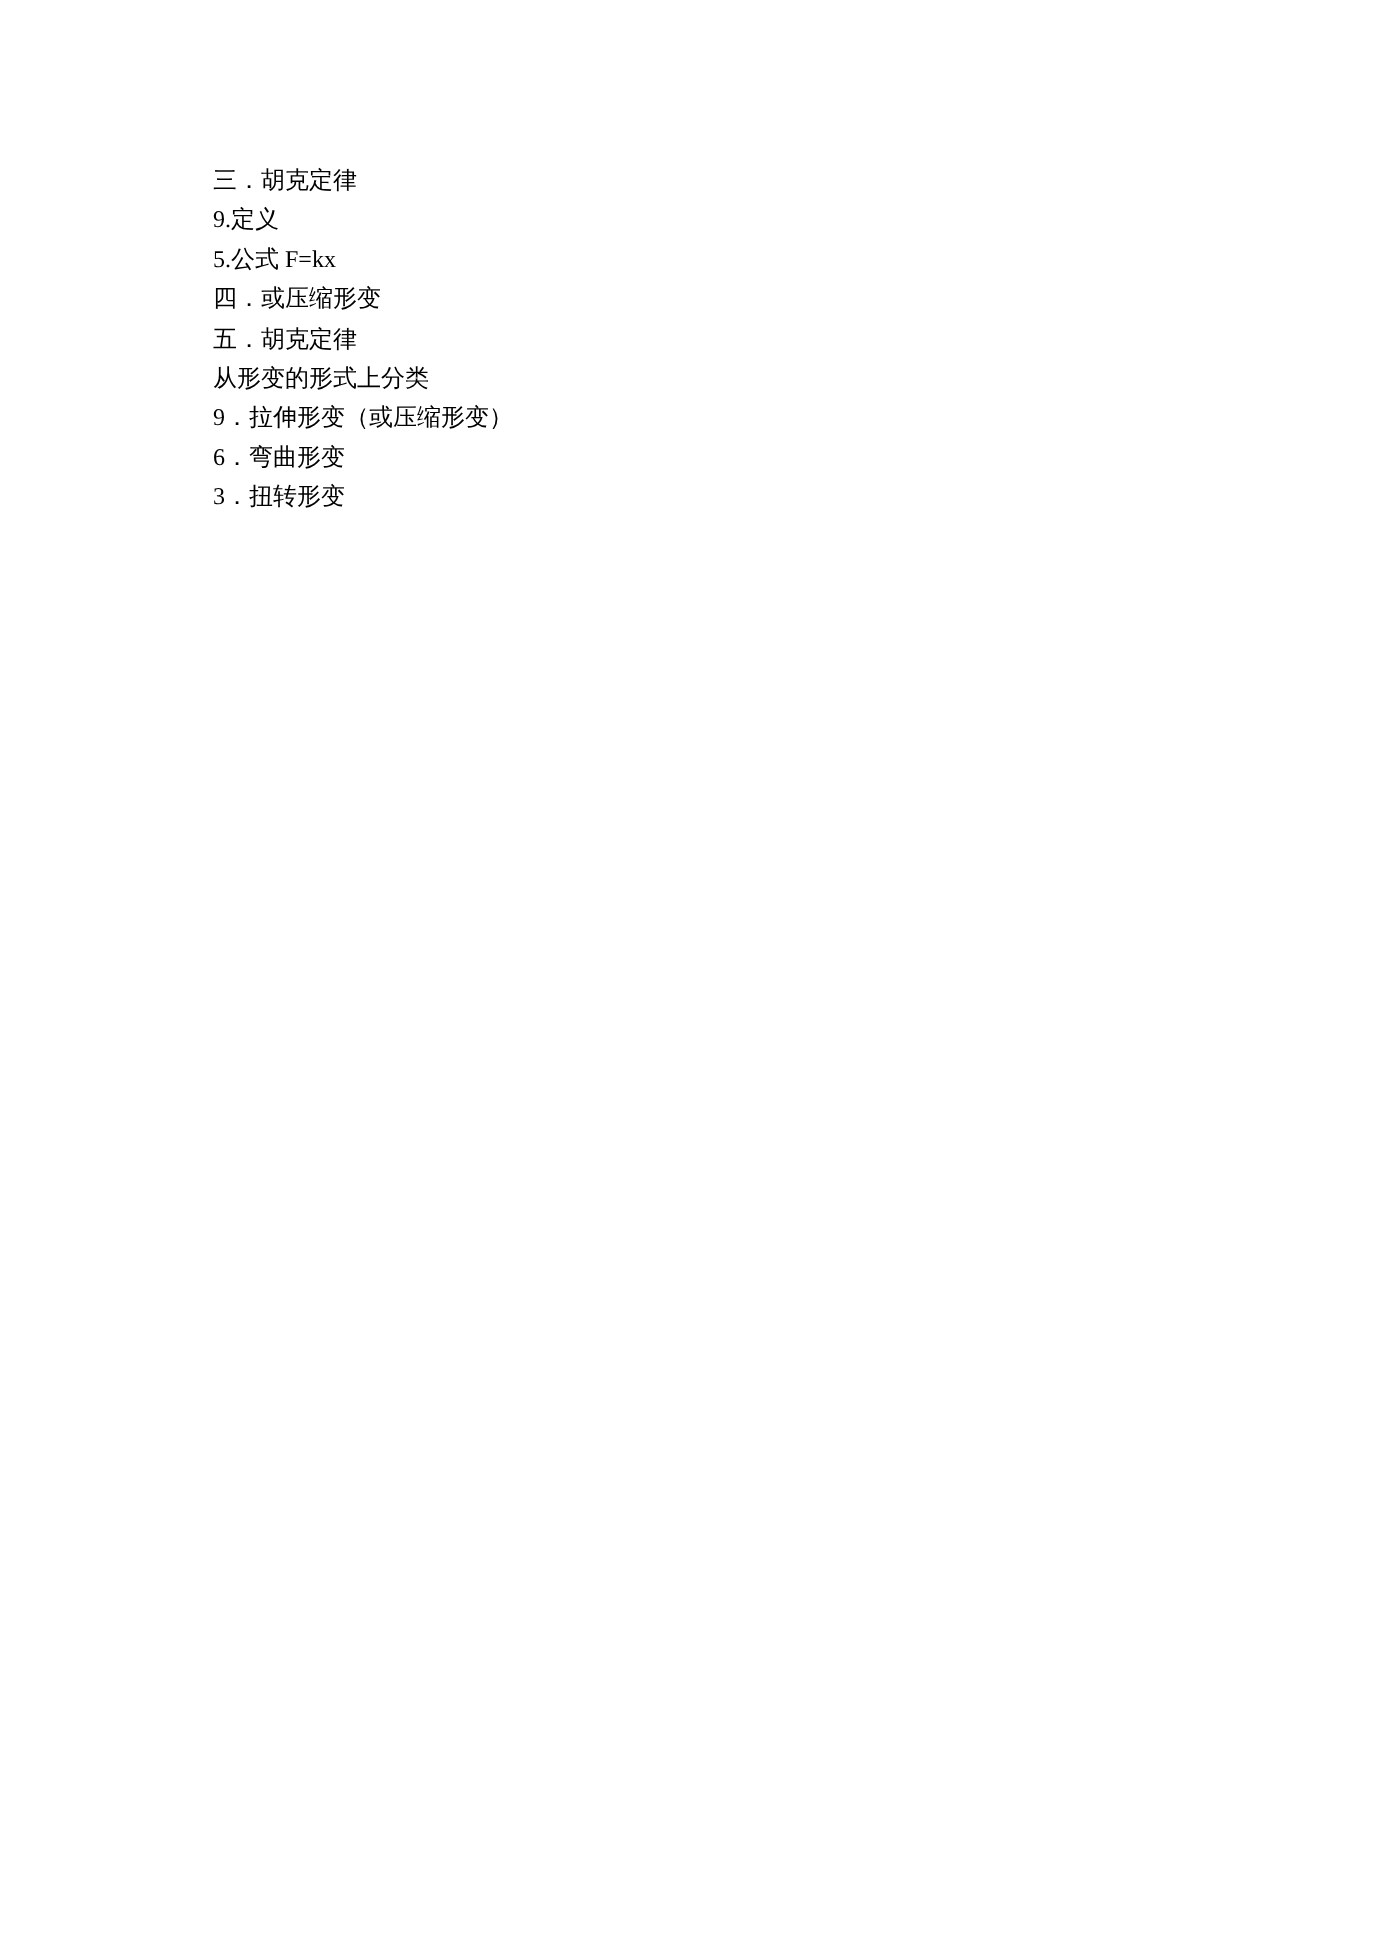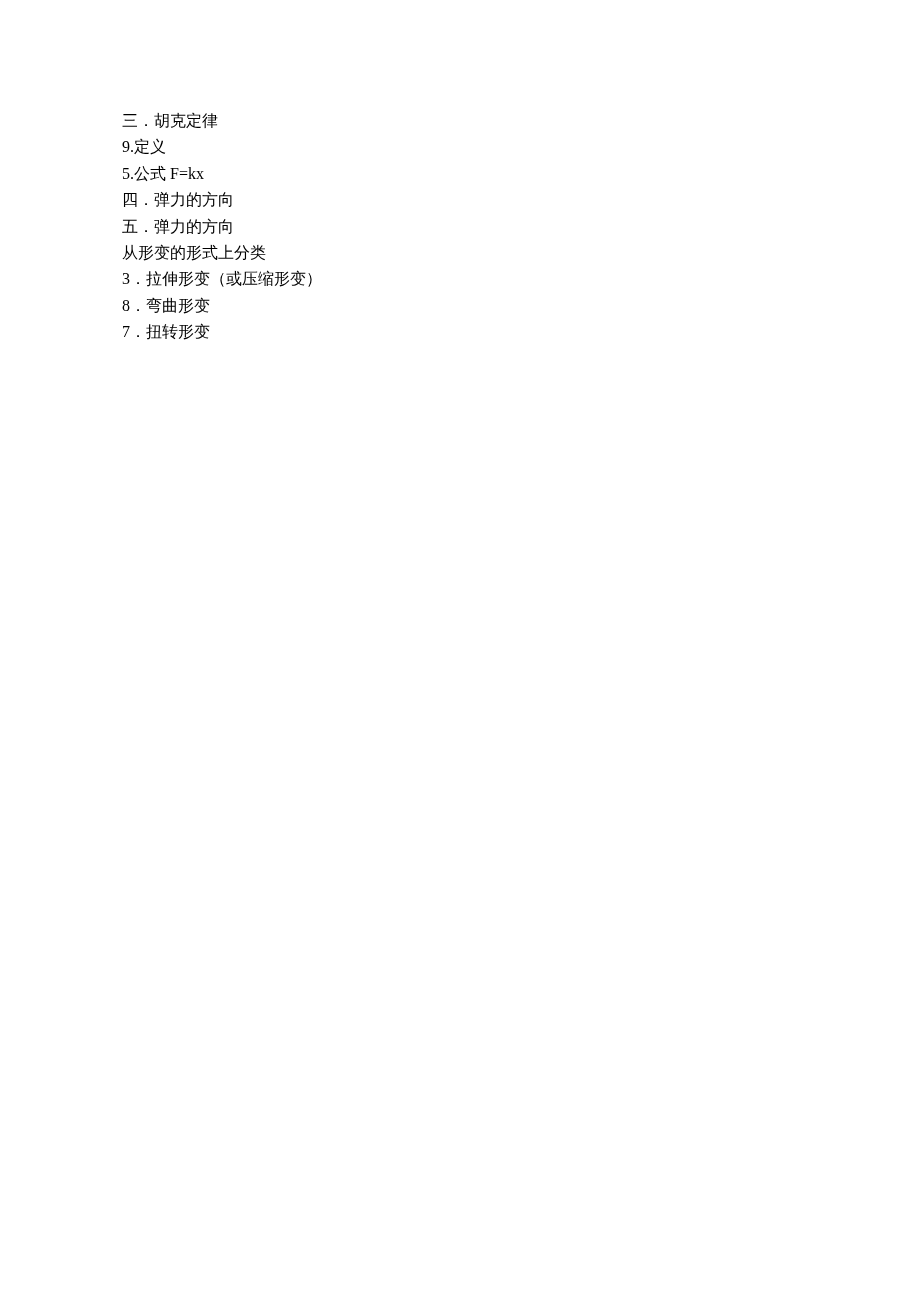--- a/index.html
+++ b/index.html
@@ -13,26 +13,27 @@
       background: #ffffff;
       padding-top: 108px;
       padding-left: 122px;
       font-family: "SimSun", "宋体", serif;
       font-size: 16px;
       color: #000000;
       line-height: 1.65;
     }
     .content-line {
       white-space: nowrap;
+      margin-left: 20px;
     }
   </style>
 </head>
 <body>
 
 <div class="content-line">三．胡克定律</div>
 <div class="content-line">9.定义</div>
 <div class="content-line">5.公式  F=kx</div>
-<div class="content-line">四．弹力的方向</div>
-<div class="content-line">五．弹力的方向</div>
+<div class="content-line">四．或压缩形变</div>
+<div class="content-line">五．胡克定律</div>
 <div class="content-line">从形变的形式上分类</div>
-<div class="content-line">3．拉伸形变（或压缩形变）</div>
-<div class="content-line">8．弯曲形变</div>
-<div class="content-line">7．扭转形变</div>
+<div class="content-line">9．拉伸形变（或压缩形变）</div>
+<div class="content-line">6．弯曲形变</div>
+<div class="content-line">3．扭转形变</div>
 
 </body></html>

